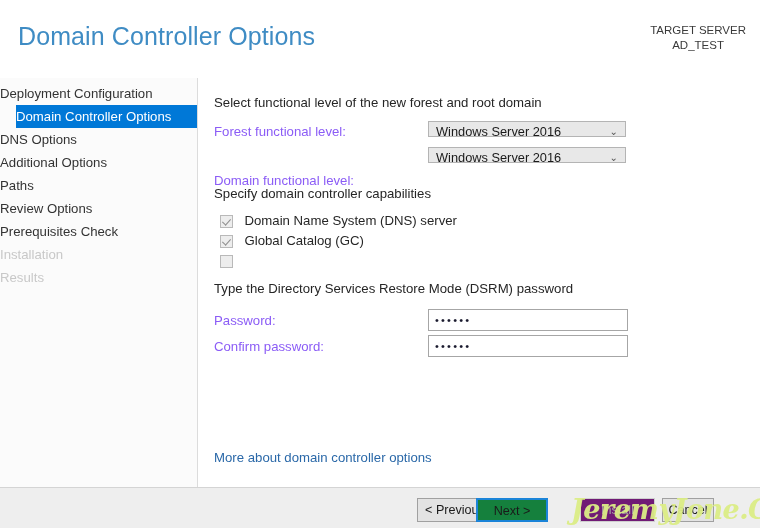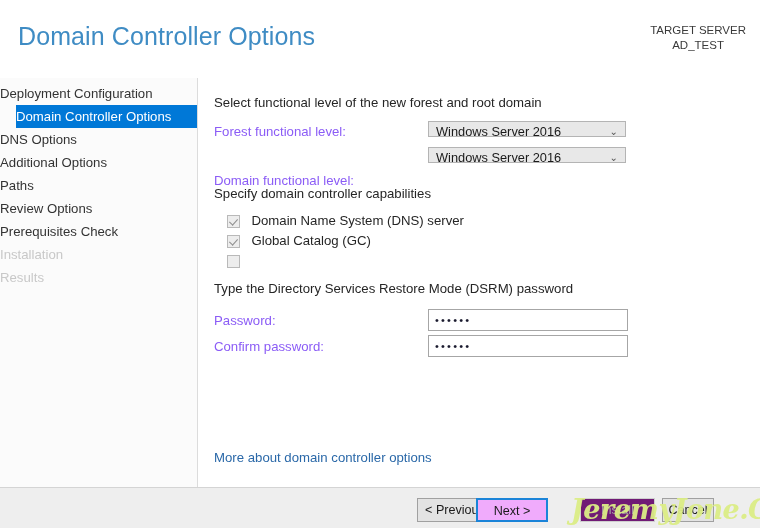--- a/index.html
+++ b/index.html
@@ -128,21 +128,21 @@
     position: absolute;
     right: 7px;
     top: 0;
     font-size: 10px;
     color: #555555;
     line-height: 19px;
   }
 
   .cb-row {
     position: absolute;
-    left: 28px;
+    left: 21px;
     height: 18px;
     white-space: nowrap;
     text-align: center;
   }
   .cb-box {
     display: inline-block;
     width: 13px;
     height: 13px;
     border: 1px solid #b9b9b9;
     background: #ededed;
@@ -217,21 +217,21 @@
     text-align: center;
     font-size: 12.6px;
     color: #1a1a1a;
     background: #e3e3e3;
     border: 1px solid #a0a0a0;
     box-sizing: border-box;
     white-space: nowrap;
     cursor: pointer;
   }
   .btn.focus {
-    background: #f0abfc;
+    background: #15803d;
     border: 2px solid #1b84d8;
   }
   .btn.disabled {
     color: #a3a3a3;
     background: #701a75;
     border: 1px solid #cfcfcf;
     cursor: default;
   }
   #btn-previous { left: 417px; width: 76px; }
   #btn-next     { left: 476px; width: 72px; }

